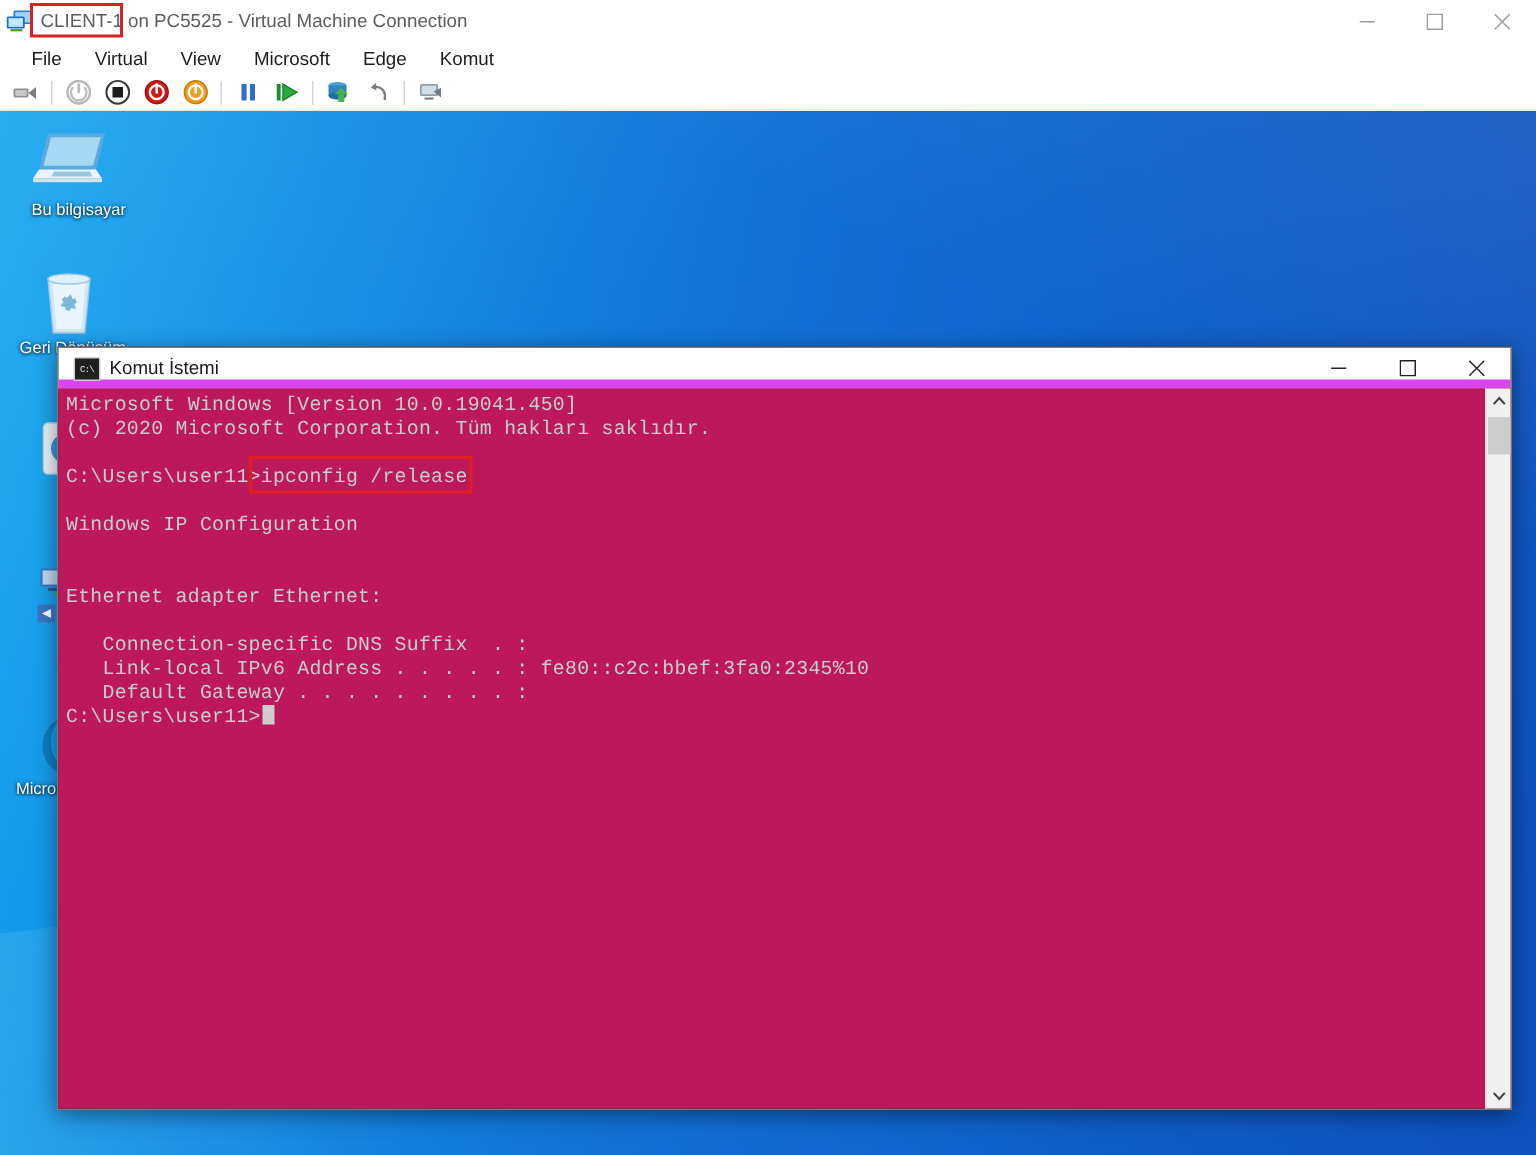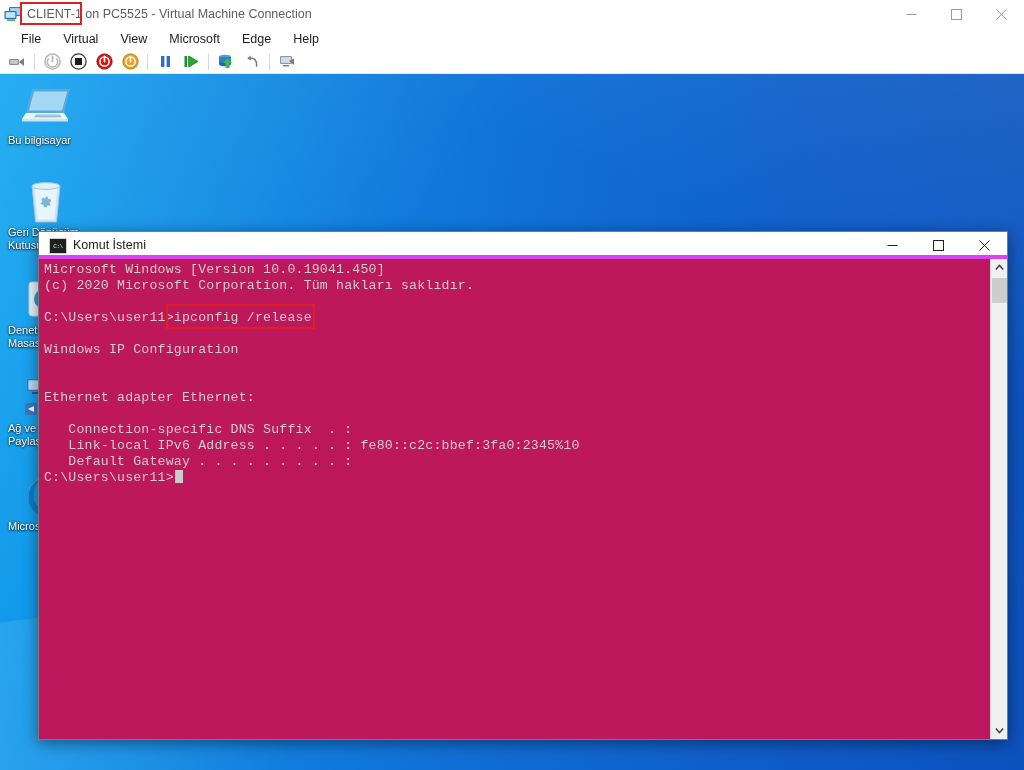--- a/index.html
+++ b/index.html
@@ -69,42 +69,42 @@
     background:linear-gradient(75deg, rgba(255,255,255,0.17), rgba(255,255,255,0) 62%);
     transform:rotate(-7deg);pointer-events:none;
   }
   .desk-sheen2{
     position:absolute;right:-80px;top:-60px;width:700px;height:340px;
     background:linear-gradient(200deg, rgba(255,255,255,0.10), rgba(255,255,255,0) 60%);
     transform:rotate(6deg);pointer-events:none;
   }
 
   .deskicon{
-    position:absolute;width:76px;text-align:left;
+    position:absolute;width:76px;text-align:right;
   }
   .deskicon .glyph{
     width:76px;height:46px;display:flex;align-items:center;justify-content:center;
   }
   .deskicon .lbl{
     margin-top:2px;font-size:11px;line-height:13px;color:#ffffff;
     text-shadow:0 1px 2px rgba(0,0,0,0.75), 0 0 3px rgba(0,0,0,0.6);
     word-wrap:break-word;
   }
 
   
   .console{
     position:absolute;left:38px;top:231px;width:970px;height:509px;
     background:#0c0c0c;
     border:1px solid #7a7a7a;
     box-shadow:0 3px 14px rgba(0,0,0,0.45);
     box-sizing:border-box;
   }
   .con-title{
     position:absolute;left:0;top:0;width:100%;height:27px;
-    background:#ffffff;border-bottom:4px solid #d946ef;box-sizing:border-box;text-align:right;
+    background:#ffffff;border-bottom:6px solid #d946ef;box-sizing:border-box;text-align:right;
   }
   .con-icon{
     position:absolute;left:10px;top:6px;width:16px;height:14px;
     background:#1f1f1f;border:1px solid #cfcfcf;border-radius:1px;
     display:flex;align-items:center;justify-content:center;
   }
   .con-icon span{color:#eaeaea;font-size:6px;font-family:"Liberation Mono",monospace;letter-spacing:-0.5px;}
   .con-title-text{
     position:absolute;left:34px;top:4px;height:19px;line-height:19px;
     font-size:12.5px;color:#1a1a1a;
@@ -184,21 +184,21 @@
       </div>
     </div>
   </div>
 
   <div class="menubar">
     <div class="menu-item">File</div>
     <div class="menu-item">Virtual</div>
     <div class="menu-item">View</div>
     <div class="menu-item">Microsoft</div>
     <div class="menu-item">Edge</div>
-    <div class="menu-item">Help</div>
+    <div class="menu-item">Komut</div>
   </div>
 
   <div class="toolbar">
     <div class="tb-btn">
       <svg width="18" height="16" viewBox="0 0 18 16">
         <rect x="1" y="5" width="10" height="6" rx="1.2" fill="#8e8e8e"></rect>
         <rect x="2.2" y="6.1" width="7.6" height="3.8" fill="#c9c9c9"></rect>
         <path d="M11 8 L16 4 L16 12 Z" fill="#7d7d7d"></path>
       </svg>
     </div>

